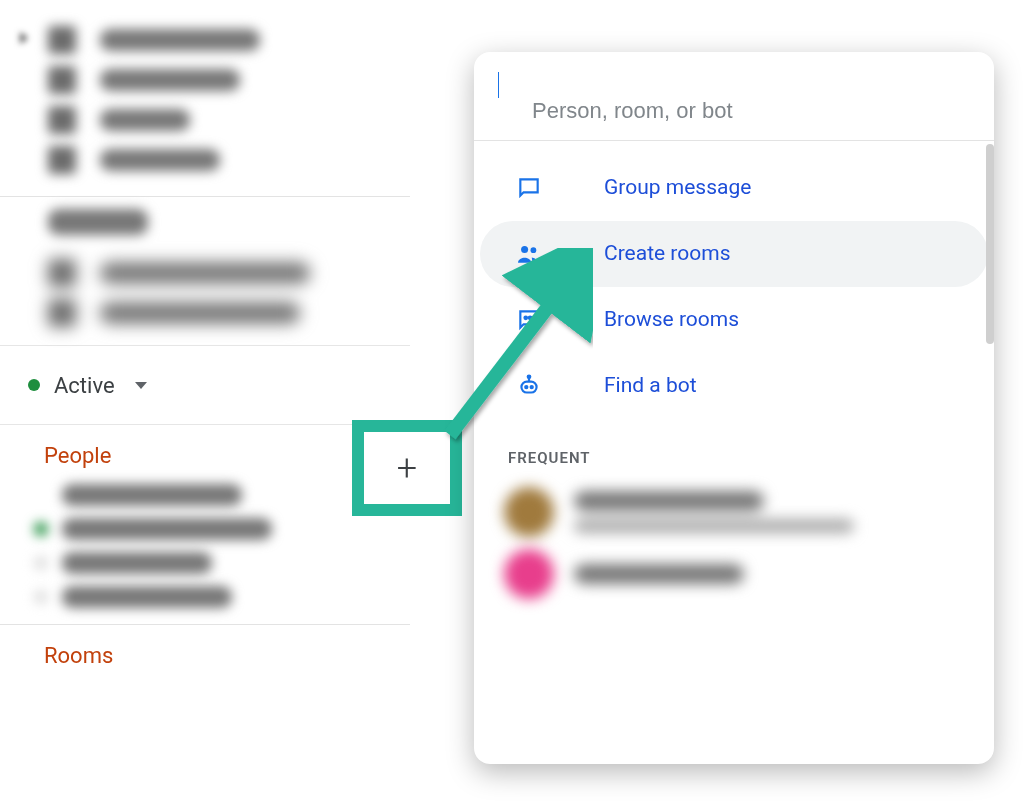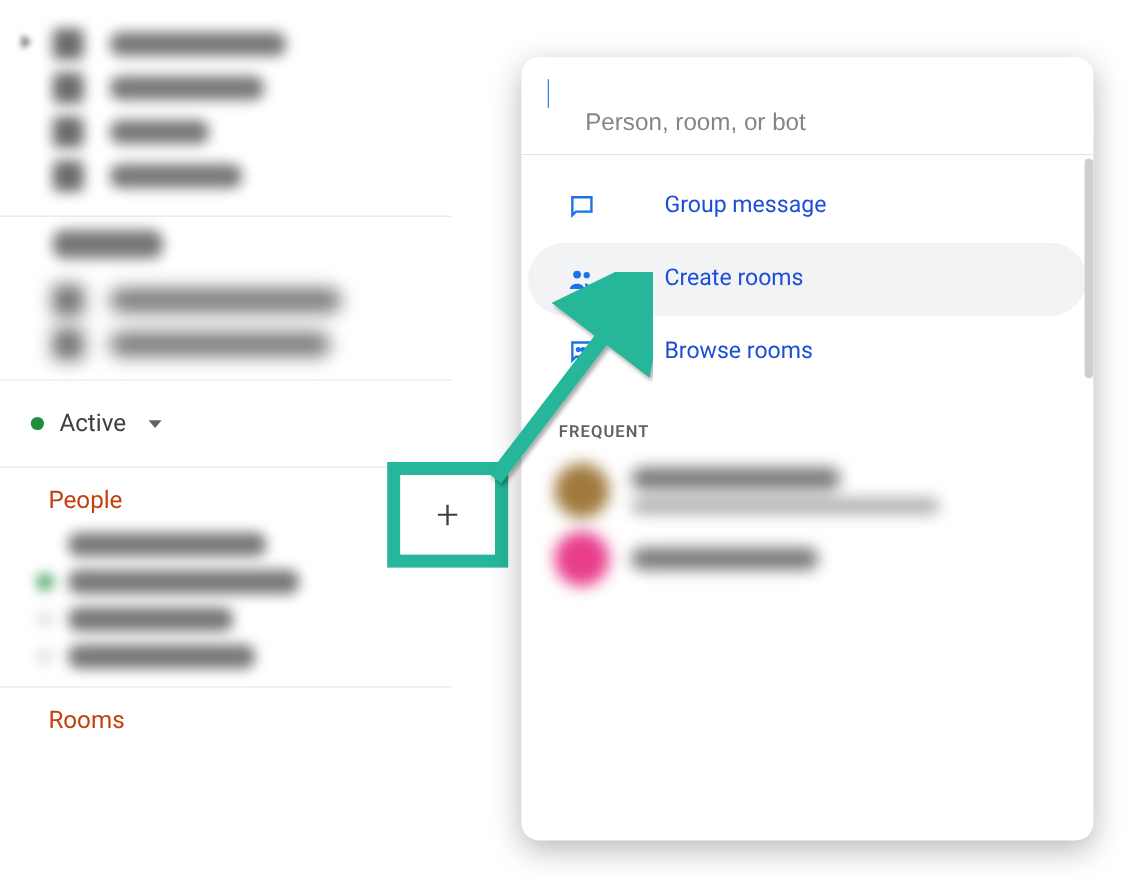--- a/index.html
+++ b/index.html
@@ -302,20 +302,32 @@
         <svg width="26" height="26" viewBox="0 0 24 24" fill="none" stroke="#1a73e8" stroke-width="2">
             <path d="M4 4h16v12H7l-3 3V4z"></path>
             <circle cx="9" cy="10" r="1.2" fill="#1a73e8"></circle>
             <circle cx="13" cy="10" r="1.2" fill="#1a73e8"></circle>
             <circle cx="17" cy="10" r="1.2" fill="#1a73e8"></circle>
           </svg>
       </span>
       <span>Browse rooms</span>
     </div>
 
+    <div class="menu-item">
+      <span class="menu-icon">
+        <svg width="26" height="26" viewBox="0 0 24 24" fill="none" stroke="#1a73e8" stroke-width="2">
+            <rect x="5" y="8" width="14" height="10" rx="5"></rect>
+            <line x1="12" y1="4" x2="12" y2="8"></line>
+            <circle cx="12" cy="3.5" r="1.2" fill="#1a73e8"></circle>
+            <circle cx="9.5" cy="13" r="1" fill="#1a73e8"></circle>
+            <circle cx="14.5" cy="13" r="1" fill="#1a73e8"></circle>
+          </svg>
+      </span>
+      <span>Find a bot</span>
+    </div>
 
   </div>
 
   <div class="frequent-label">FREQUENT</div>
 
   <div class="contact-row">
     <div class="avatar" style="background:#a07a3d"></div>
     <div>
       <div class="blur-text" style="width:190px;height:20px;margin-bottom:8px"></div>
       <div class="blur-text" style="width:280px;height:14px;background:#aaa"></div>

